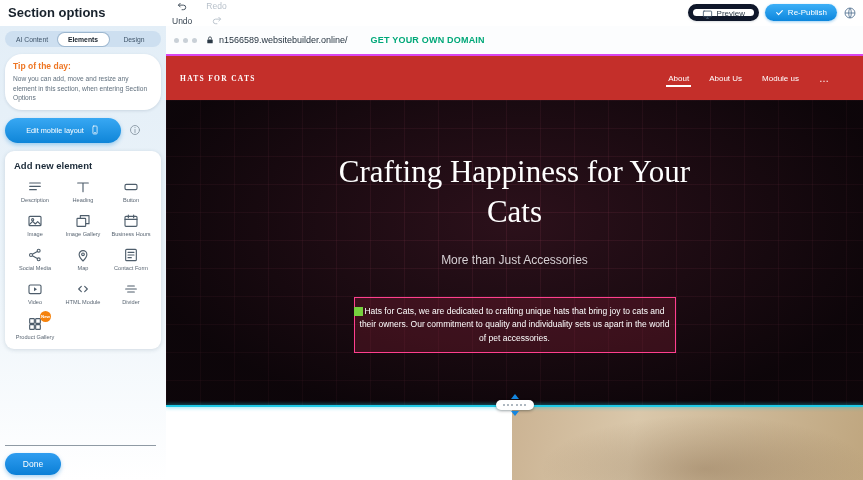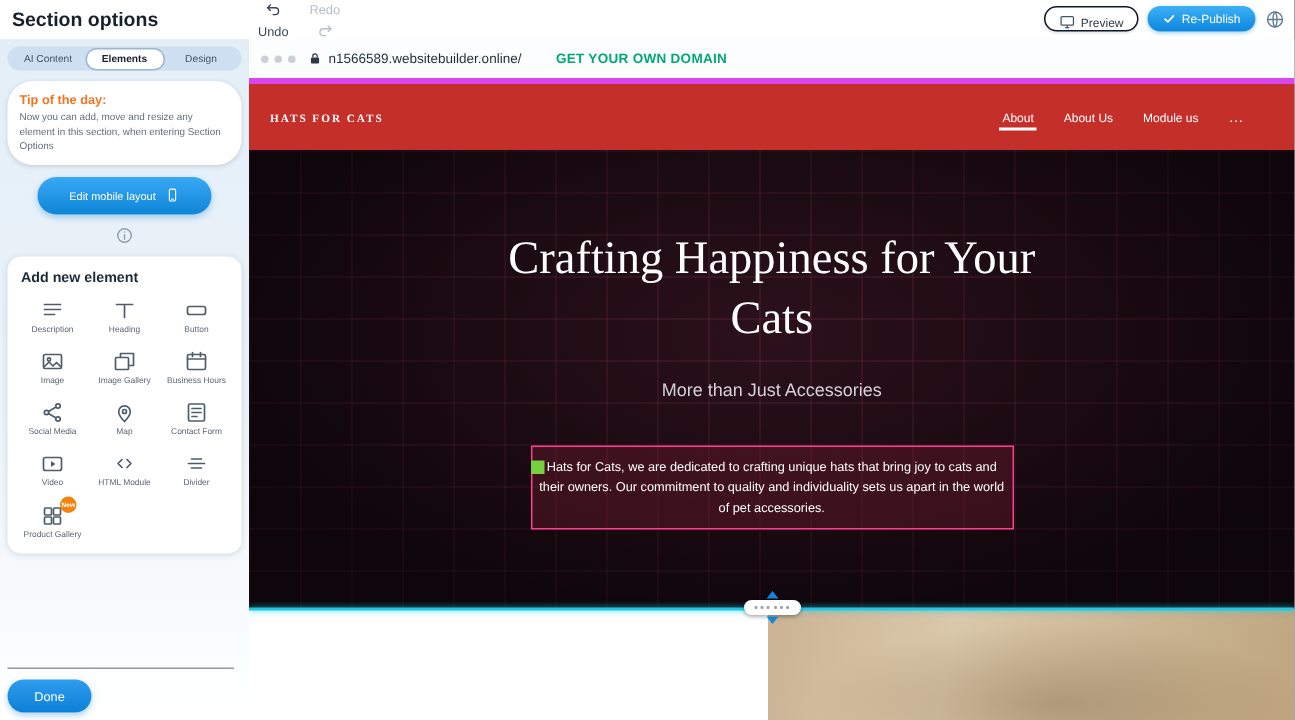--- a/index.html
+++ b/index.html
@@ -9,40 +9,40 @@
 
   
   .topbar { position:absolute; left:0; top:0; right:0; height:26px; background:#fff; z-index:6; }
   .topbar-title { position:absolute; left:8px; top:5px; font-size:13px; font-weight:700; color:#17212b; }
   .history { position:absolute; left:172px; top:0; height:26px; display:flex; align-items:center; }
   .hist-btn { display:flex; align-items:center; gap:4px; font-size:8.5px; cursor:pointer;flex-direction:column; }
   .hist-btn.enabled { color:#3a4754; }
   .hist-btn.disabled { color:#b6bfc9; margin-left:14px; }
   .hist-btn svg { width:11px; height:11px; }
   .preview-btn { position:absolute; right:104px; top:4px; height:17px; padding:0 9px; border-radius:12px;
-    background:#fff; border:1px solid #0f172a; box-shadow:0 1px 2px rgba(20,40,60,.15);
-    display:flex; align-items:flex-end; gap:4px; font-size:8px; color:#2c3a47; cursor:pointer; }
+    background:#fff; border:5px solid #0f172a; box-shadow:0 1px 2px rgba(20,40,60,.15);
+    display:flex; align-items:flex-start; gap:4px; font-size:8px; color:#2c3a47; cursor:pointer; }
   .preview-btn svg { width:11px; height:11px; color:#41566b; }
   .republish-btn { position:absolute; right:26px; top:4px; height:17px; padding:0 10px; border-radius:12px;
     background:linear-gradient(180deg,#3db0f7,#0d86dd); box-shadow:0 1px 3px rgba(13,134,221,.4);
     display:flex; align-items:center; gap:4px; font-size:8px; color:#fff; cursor:pointer; }
   .republish-btn svg { width:9px; height:9px; }
   .globe-btn { position:absolute; right:6px; top:6px; width:14px; height:14px; color:#5f7c99; cursor:pointer; }
 
   
   .sidebar { position:absolute; left:0; top:26px; width:166px; bottom:0;
     background:linear-gradient(180deg,#e3eef7 0%,#ecf4fa 55%,#ffffff 100%); z-index:5; }
   .tabs { margin:5px 5px 0; background:#cddff0; border-radius:10px; display:flex; padding:1.5px; height:16px; }
   .tab { flex:1; display:flex; align-items:center; justify-content:center; font-size:6.8px; color:#41566b;
     border-radius:8px; cursor:pointer; }
   .tab.active { background:#fff; color:#17212b; font-weight:700; box-shadow:0 0 0 1px #9db7cf; }
   .tip-card { margin:7px 5px 0; background:#fff; border-radius:17px; padding:7px 8px; box-shadow:0 1px 3px rgba(30,60,90,.14); }
   .tip-title { font-size:8.5px; font-weight:700; color:#ee7624; }
   .tip-body { margin-top:3px; font-size:6.6px; color:#61707e; line-height:1.45; }
-  .mobile-row { margin:8px 5px 0; display:flex; align-items:center; gap:8px;flex-direction:column; }
+  .mobile-row { margin:8px 5px 0; display:flex; align-items:center; gap:8px; }
   .edit-mobile { width:116px; height:25px; border-radius:14px; background:linear-gradient(180deg,#38a8f3,#0f85d8);
     color:#fff; display:flex; align-items:center; justify-content:center; gap:6px; font-size:7.3px;
     box-shadow:0 2px 4px rgba(15,133,216,.35); cursor:pointer; }
   .edit-mobile svg { width:10px; height:12px; }
   .info-circle { width:12px; height:12px; color:#93a1ad; cursor:pointer; }
   .add-card { margin:8px 5px 0; background:#fff; border-radius:9px; padding:9px 7px 8px; box-shadow:0 1px 4px rgba(30,60,90,.16); }
   .add-title { font-size:9.5px; font-weight:700; color:#1c2b39; margin:0 0 8px 2px; }
   .el-grid { display:grid; grid-template-columns:repeat(3,1fr); row-gap:9px; column-gap:2px; }
   .el { display:flex; flex-direction:column; align-items:center; gap:2px; position:relative; cursor:pointer; }
   .el-ic { color:#4e5d6b; height:16px; }
@@ -50,21 +50,21 @@
   .el-lb { font-size:5.6px; color:#5a6673; text-align:center; line-height:1.3; max-width:44px; }
   .badge { position:absolute; top:-5px; right:7px; width:11px; height:11px; border-radius:50%; background:#f5820c;
     color:#fff; font-size:4.4px; font-weight:700; display:flex; align-items:center; justify-content:center; }
   .sidebar-divider { position:absolute; left:5px; right:10px; bottom:34px; height:1px; background:#8f9aa4; }
   .done-btn { position:absolute; left:5px; bottom:5px; width:56px; height:22px; border-radius:12px;
     background:linear-gradient(180deg,#2f9df0,#0b7fd6); color:#fff; font-size:8.5px; display:flex;
     align-items:center; justify-content:center; box-shadow:0 2px 4px rgba(11,127,214,.35); cursor:pointer; }
 
   
   .main { position:absolute; left:166px; top:26px; right:0; bottom:0; background:#fff; }
-  .browserbar { height:30px; background:#fcfdfe; border-bottom:4px solid #d946ef; display:flex; align-items:center; padding:0 8px; }
+  .browserbar { height:30px; background:#fcfdfe; border-bottom:2px solid #d946ef; display:flex; align-items:center; padding:0 8px; }
   .dots { display:flex; gap:4px; }
   .dot { width:5px; height:5px; border-radius:50%; background:#c9d0d7; }
   .lock-icon { width:10px; height:10px; color:#2c3a47; margin-left:8px; }
   .url { font-size:9px; color:#1f2d3a; margin-left:4px; }
   .domain-cta { font-size:9px; font-weight:700; color:#00a878; margin-left:7px; letter-spacing:.2px; cursor:pointer;padding-left:16px; }
 
   .site-header { height:44px; background:#c42f2a; display:flex; align-items:center; padding:0 14px; }
   .logo { color:#fff; font-size:7.5px; font-weight:700; letter-spacing:1.3px; font-family:"Liberation Serif",serif; cursor:pointer; }
   .nav { margin-left:auto; display:flex; align-items:center; gap:16px; padding-right:18px; }
   .nav-item { color:#fff; font-size:8px; position:relative; padding:8px 2px; cursor:pointer; }

